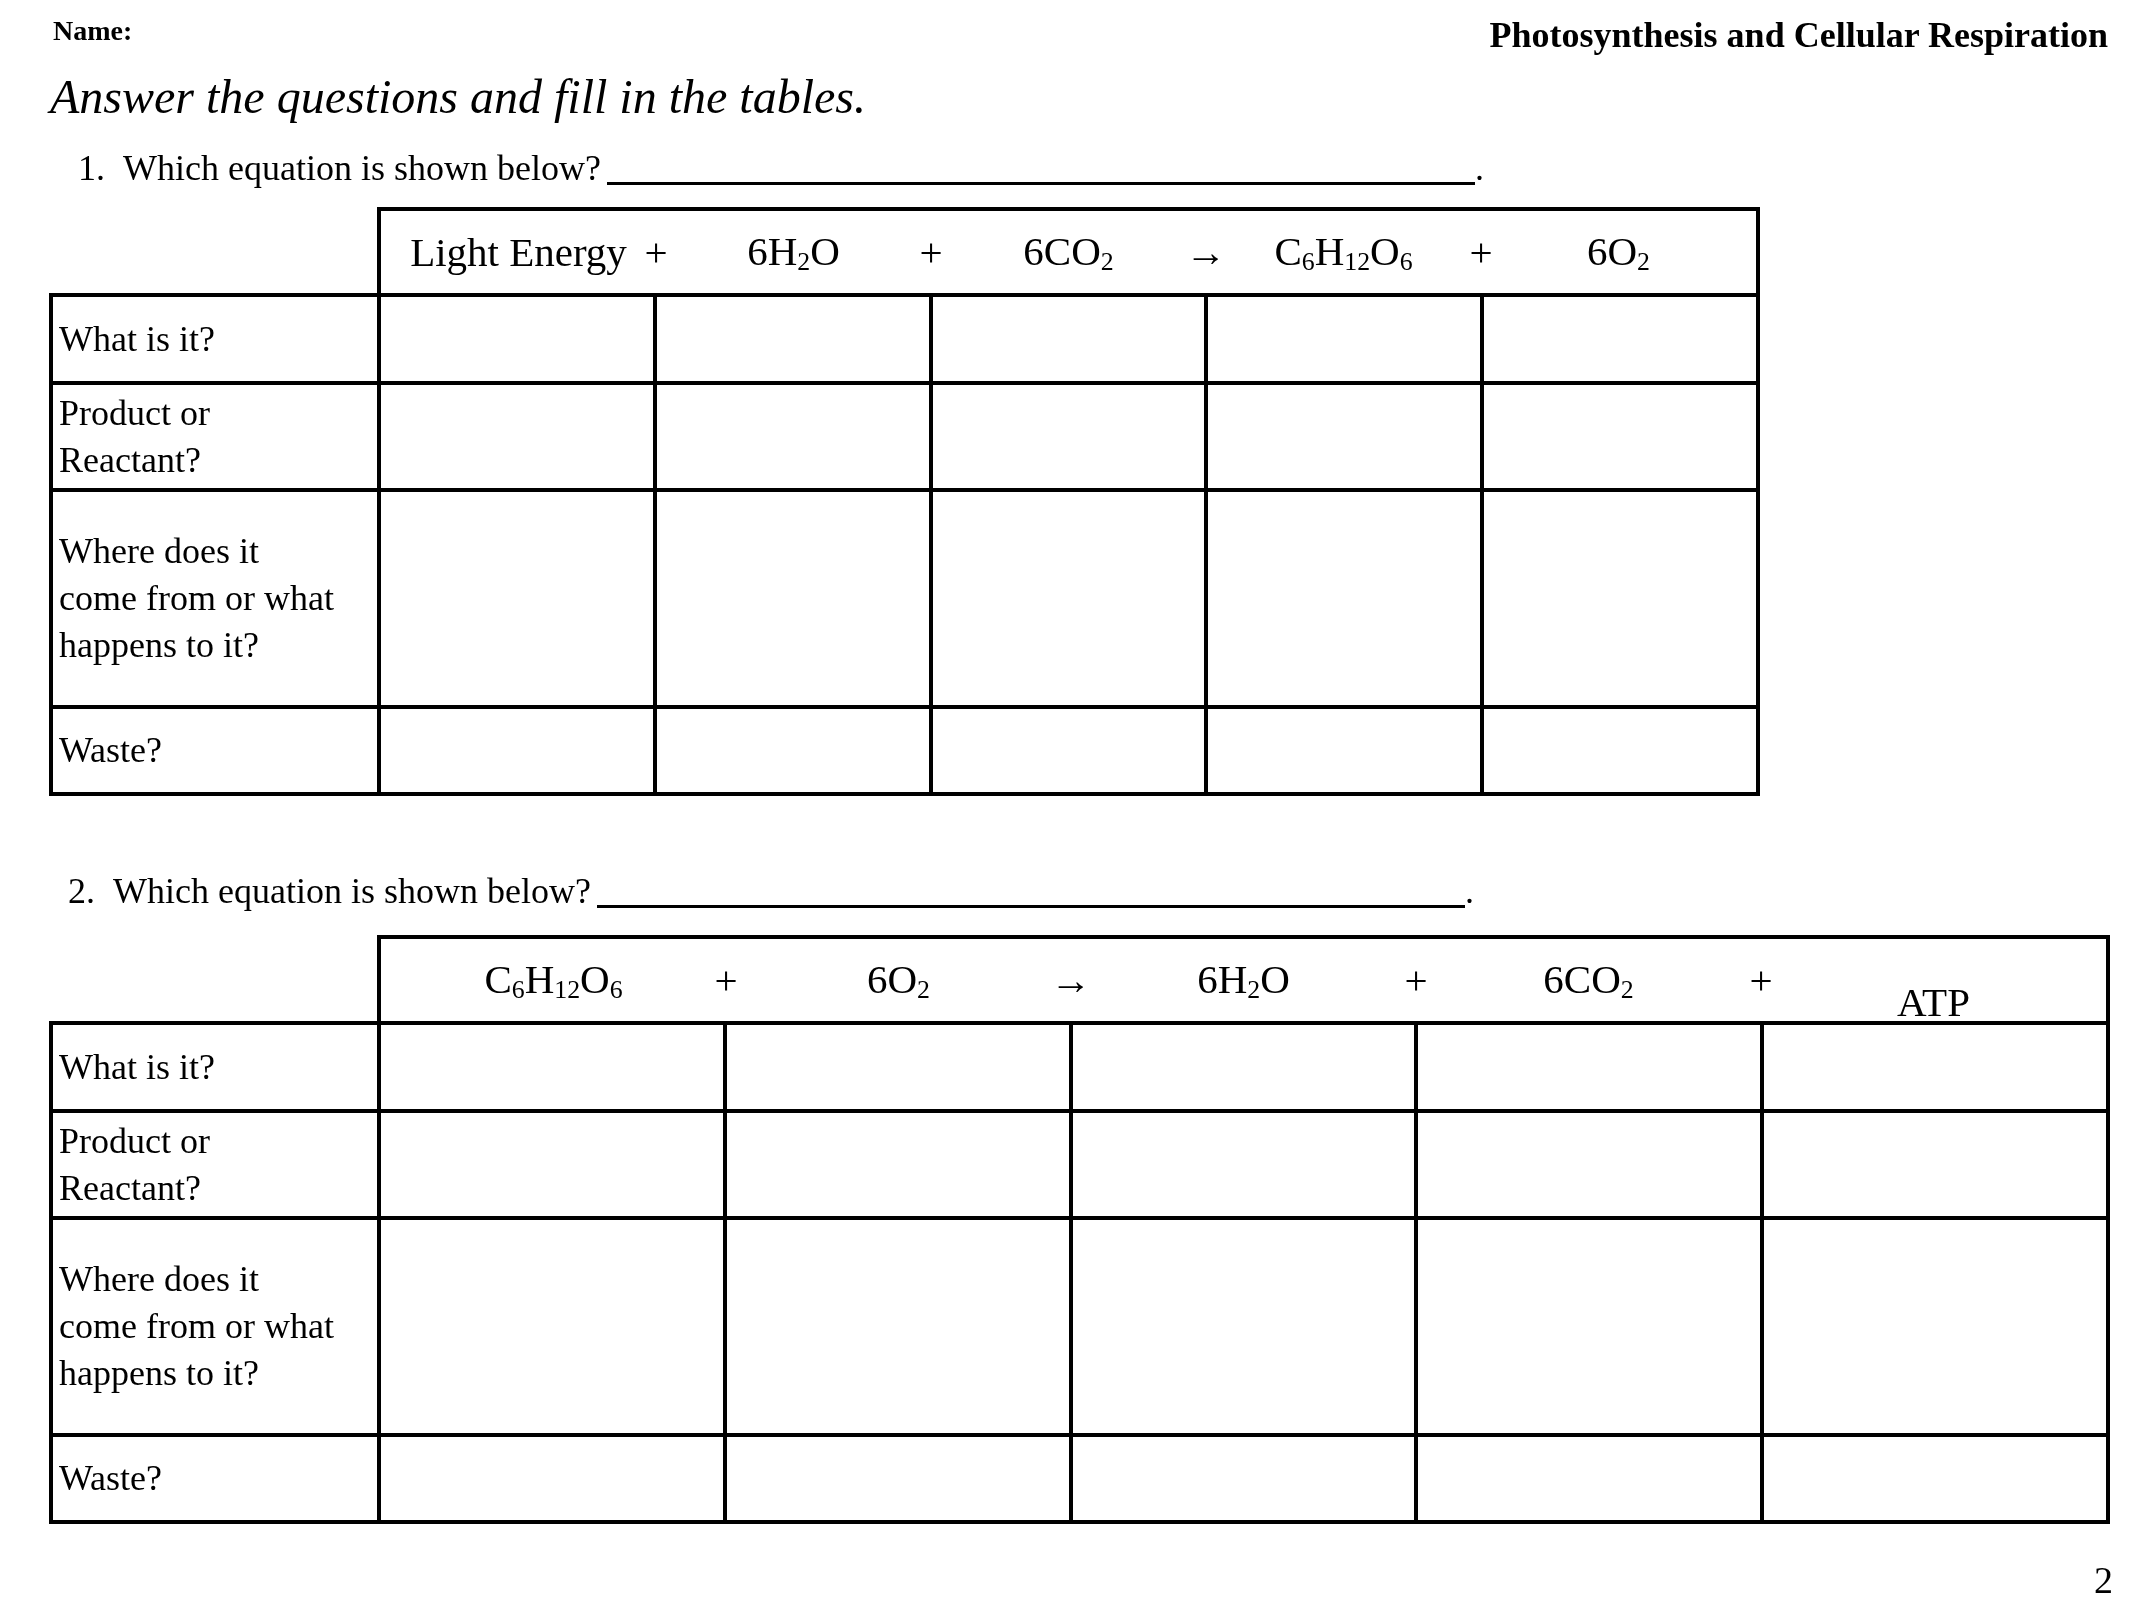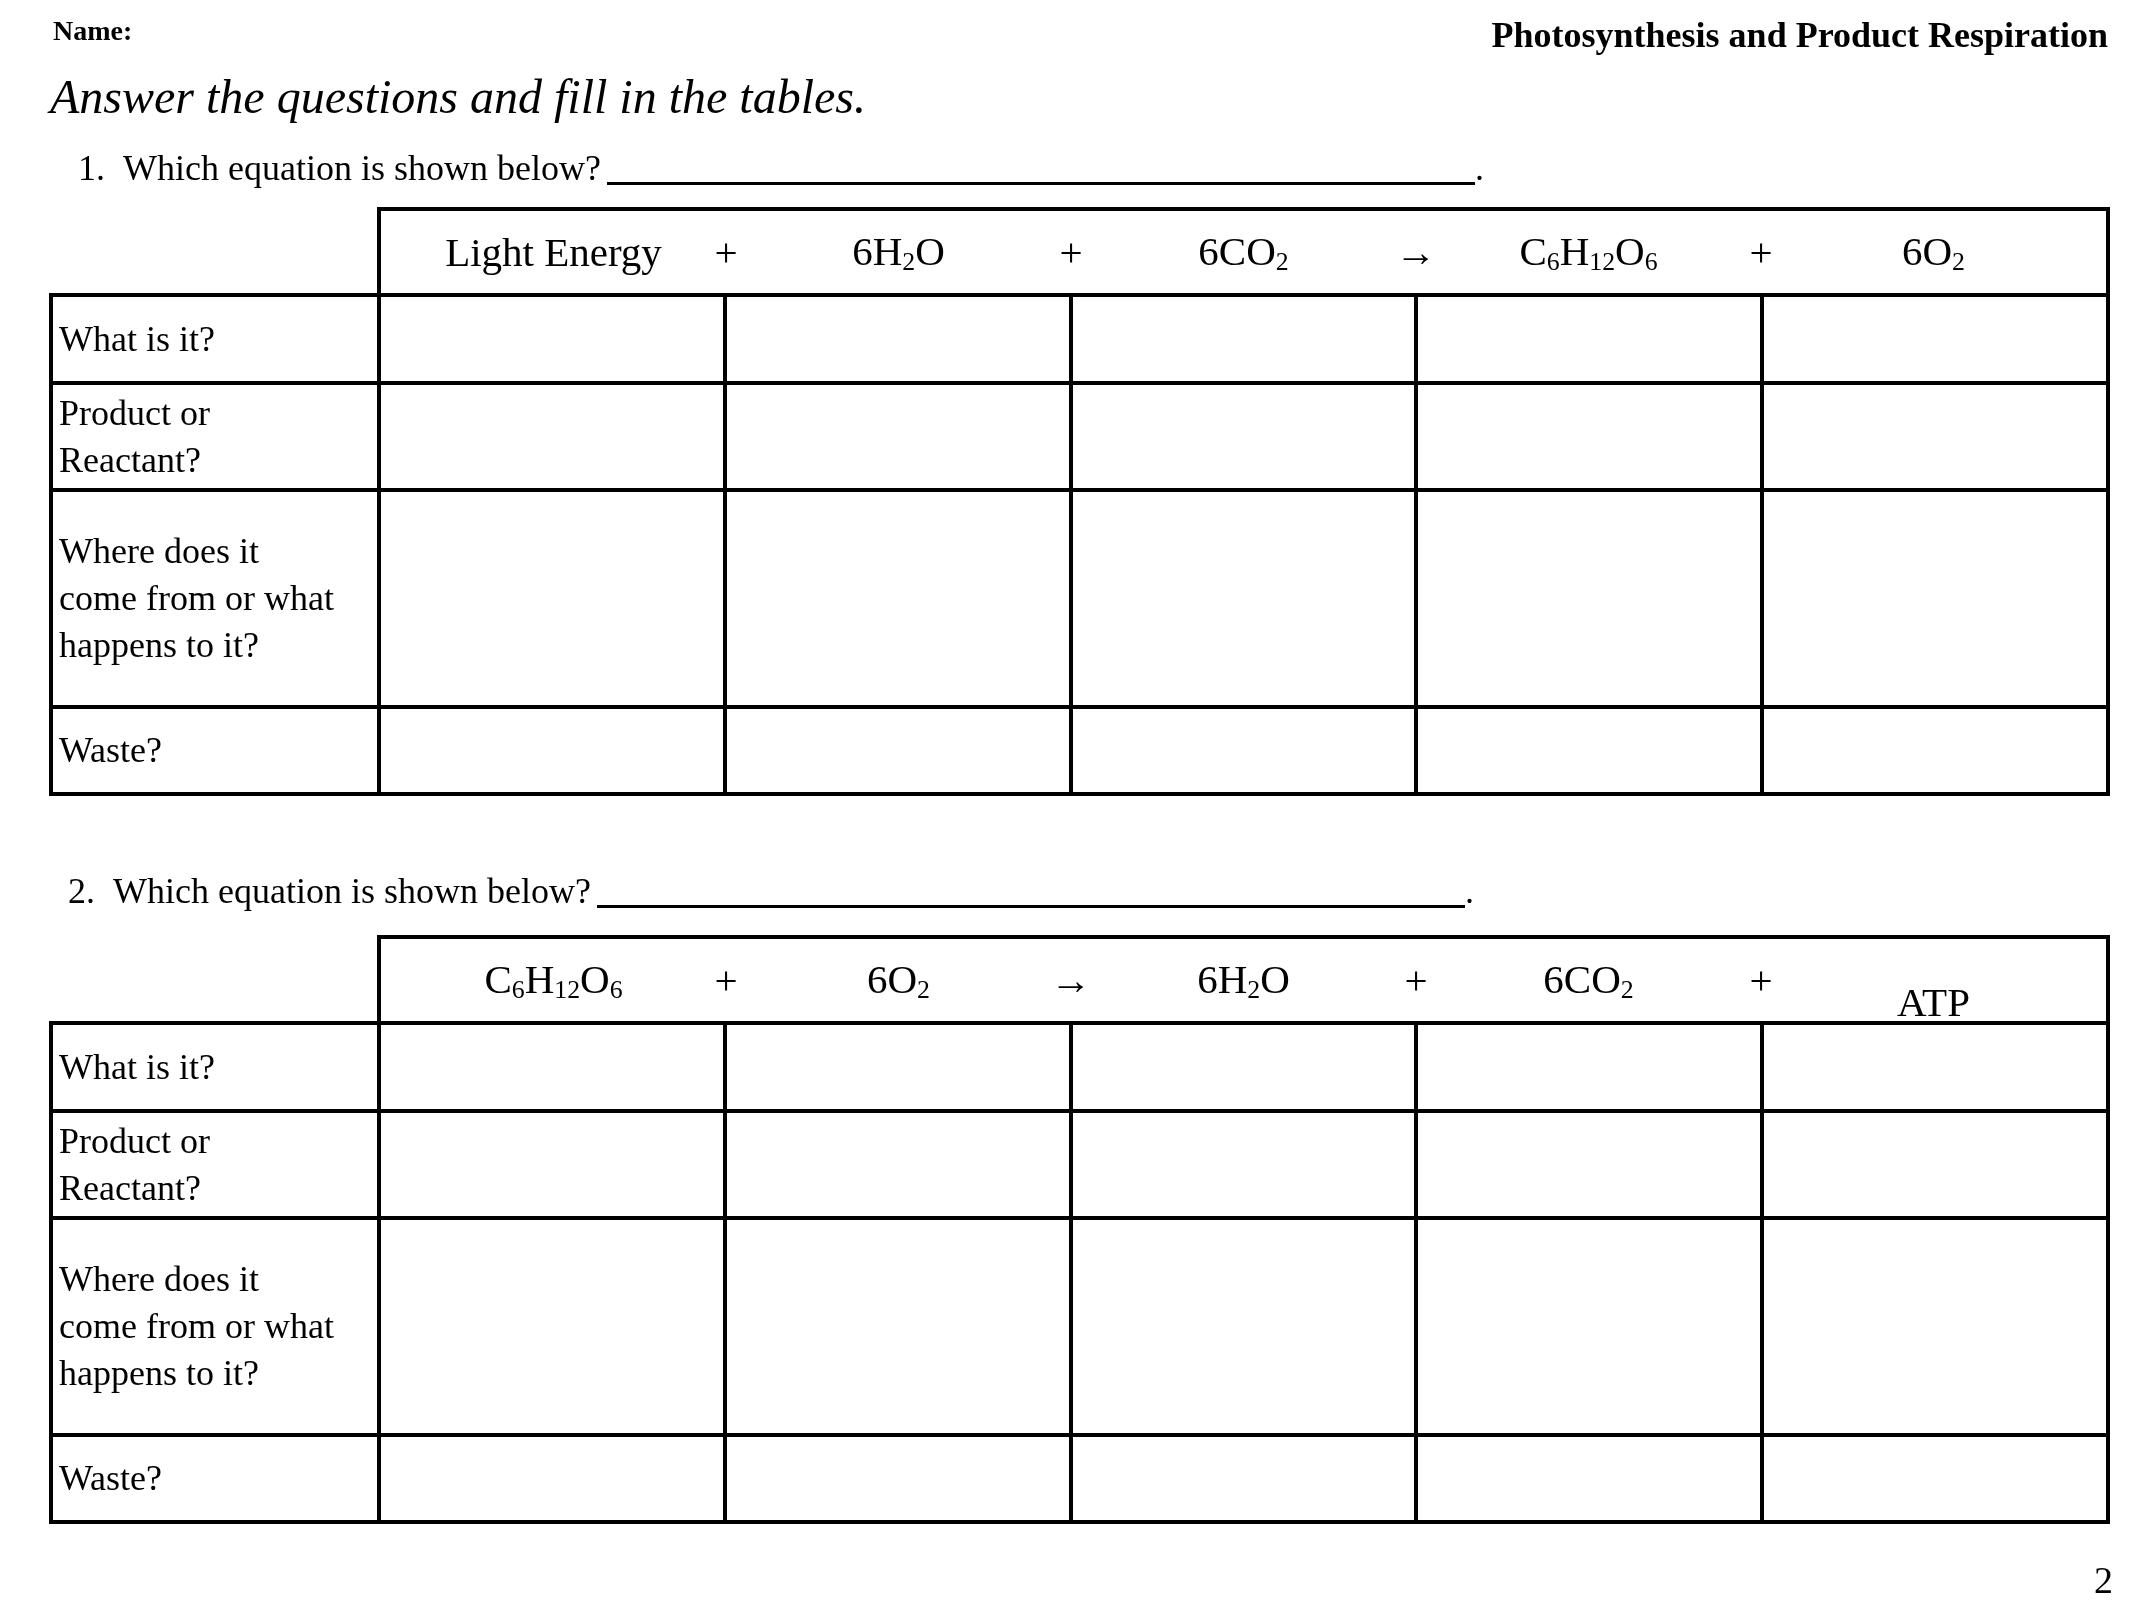--- a/index.html
+++ b/index.html
@@ -18,21 +18,21 @@
   #q1 { left:78px; top:133px;margin-top:10px; }
   #q2 { left:68px; top:866px; }
   .q-num  { display:inline-block; width:45px; }
   .answer-line {
     display:inline-block; width:868px; height:34px;
     border-bottom:3px solid #000;
     position:relative; top:5px; margin-left:6px;
   }
 
   table.wtable { position:absolute; border-collapse:collapse; table-layout:fixed; }
-  #table1 { left:49px; top:207px; width:2061px; }
+  #table1 { left:49px; top:207px; width:1711px; }
   #table2 { left:49px; top:935px; width:2061px; }
 
   .wtable td { border:4px solid #000; padding:0; }
   td.corner-cell { border:none; }
 
   tr.r-header { height:86px; }
   tr.r-what   { height:88px; }
   tr.r-prod   { height:107px; }
   tr.r-where  { height:217px; }
   tr.r-waste  { height:87px; }
@@ -52,21 +52,21 @@
     position:absolute; top:50%; transform:translate(-50%,-50%);
   }
   .sub { font-size:0.63em; vertical-align:-0.22em; }
 
   .page-number { right:35px; top:1560px; font-size:38px; line-height:1.1; }
 </style>
 </head>
 <body>
 
 <div class="abs name-label">Name:</div>
-<div class="abs page-title">Photosynthesis and Product Respiration</div>
+<div class="abs page-title">Photosynthesis and Cellular Respiration</div>
 <div class="abs instruction">Answer the questions and fill in the tables.</div>
 
 <div class="abs question" id="q1">
   <span class="q-num">1.</span><span>Which equation is shown below?</span><span class="answer-line"></span><span>.</span>
 </div>
 
 <table class="wtable" id="table1">
   <colgroup>
       <col style="width:328px">
       <col>

